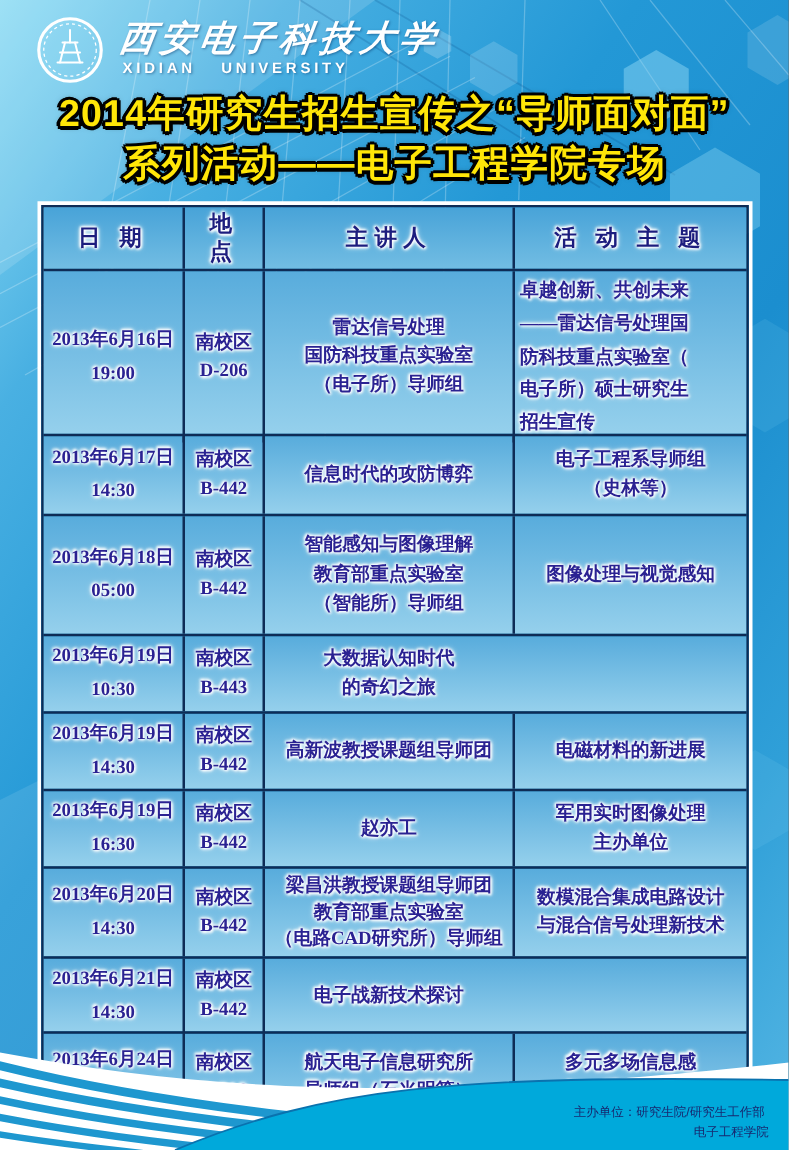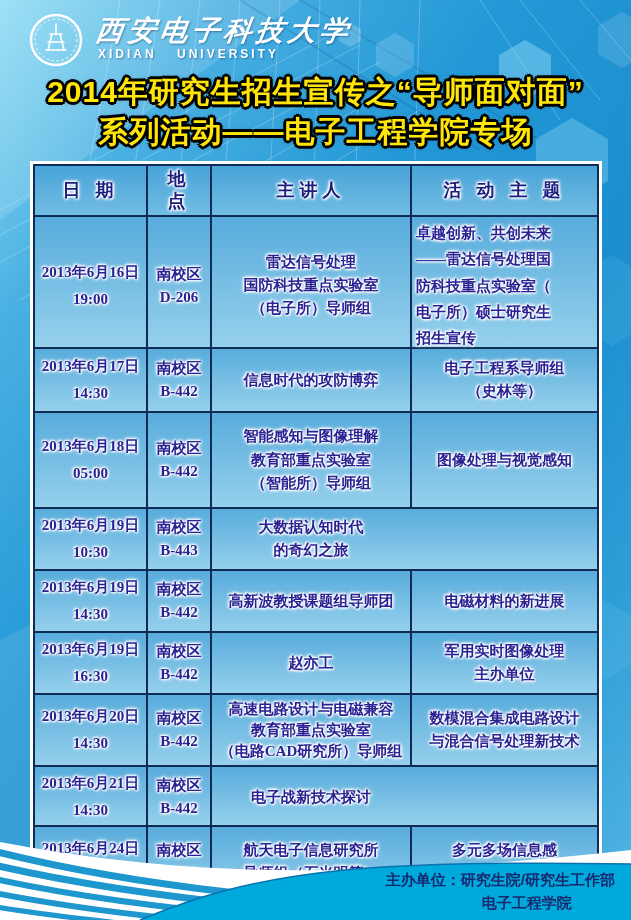--- a/index.html
+++ b/index.html
@@ -49,21 +49,21 @@
   .td:first-child{border-left:none;}
   .tr.head .td{
     font-family:"Liberation Sans",sans-serif;font-size:18px;letter-spacing:5px;
     color:#1c1d7e;line-height:1.2;
   }
   .td.date{font-size:15px;line-height:1.8;}
   .td.topic-left{justify-content:flex-start;text-align:left;padding-left:4px;line-height:1.75;}
   
   .footer-text{
     position:absolute;right:16px;bottom:6px;z-index:3;
-    font-size:15px;font-weight:bold;color:#17286f;line-height:1.55;white-space:nowrap;
+    font-size:10px;font-weight:normal;color:#17286f;line-height:1.55;white-space:nowrap;
   }
   .footer-text .l2{margin-left:96px;}
   .waves{position:absolute;left:0;bottom:0;width:631px;height:90px;z-index:2;}
 </style>
 </head>
 <body>
 
 <div class="poster">
 
   <svg class="bg-deco" viewBox="0 0 631 920" xmlns="http://www.w3.org/2000/svg">
@@ -200,21 +200,21 @@
       <div class="td">赵亦工</div>
       <div class="td">军用实时图像处理
 主办单位</div>
     </div>
 
     <div class="tr" style="height:70px">
       <div class="td date">2013年6月20日
 14:30</div>
       <div class="td">南校区
 B-442</div>
-      <div class="td" style="line-height:1.4">高速电路设计与电磁兼容
+      <div class="td" style="line-height:1.4">梁昌洪教授课题组导师团
 教育部重点实验室
 （电路CAD研究所）导师组</div>
       <div class="td">数模混合集成电路设计
 与混合信号处理新技术</div>
     </div>
 
     <div class="tr" style="height:58px">
       <div class="td date">2013年6月21日
 14:30</div>
       <div class="td">南校区

